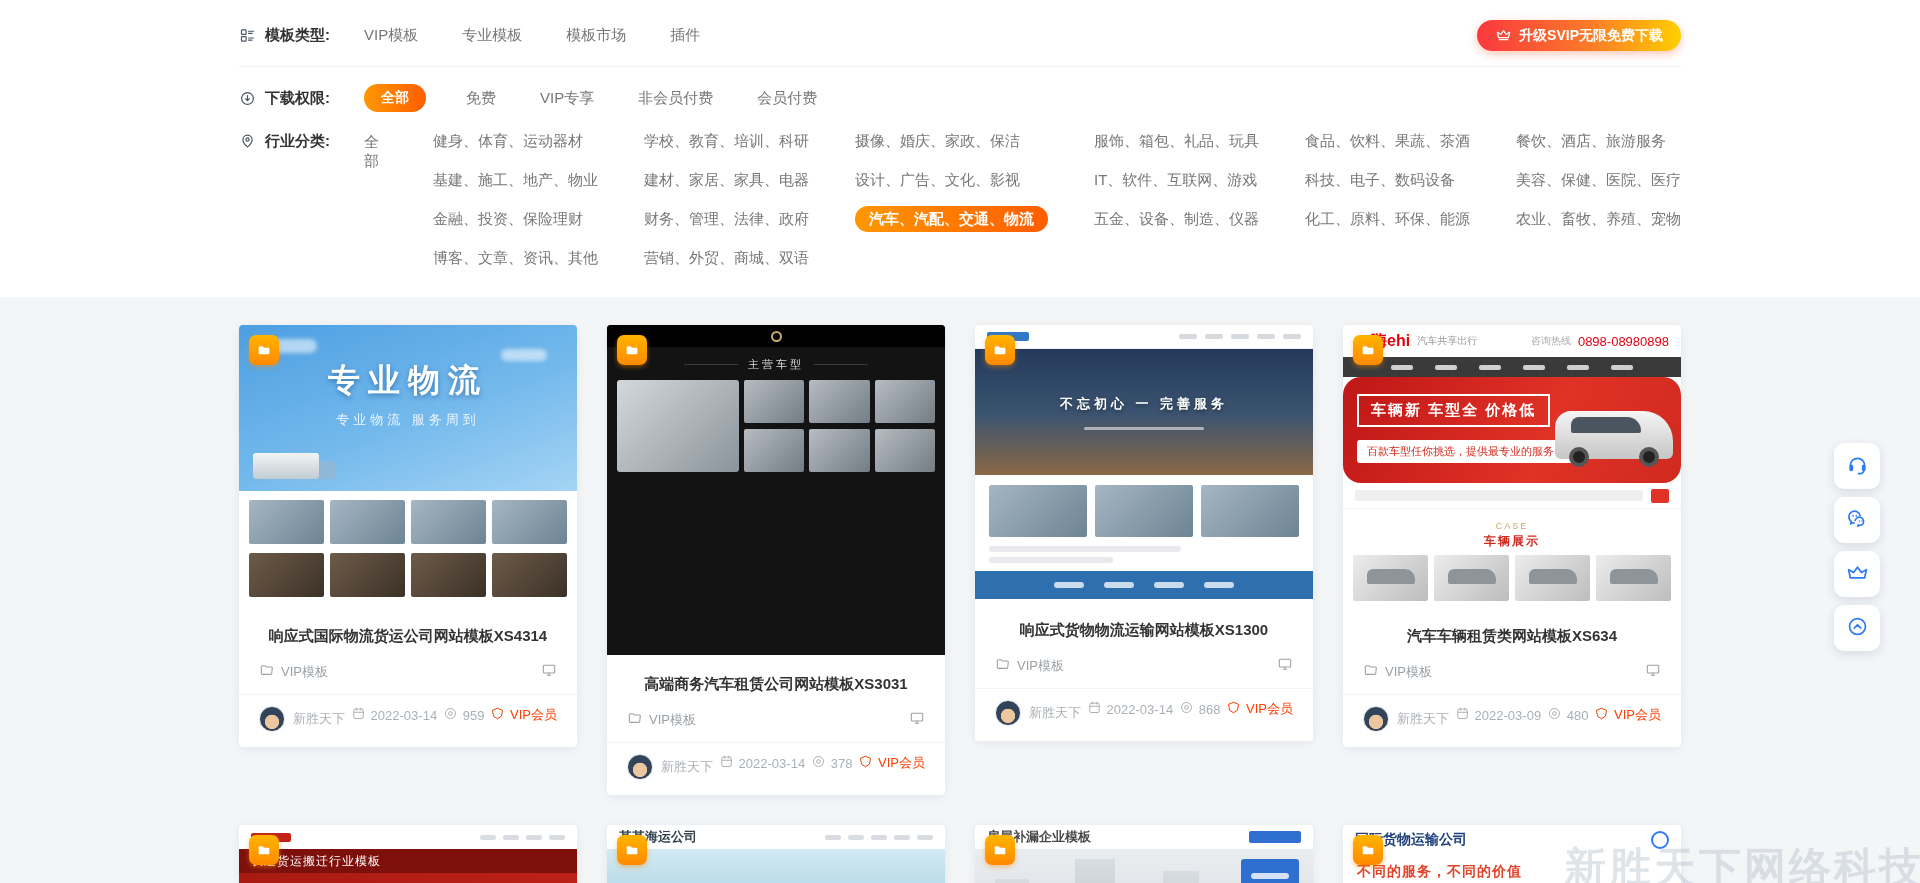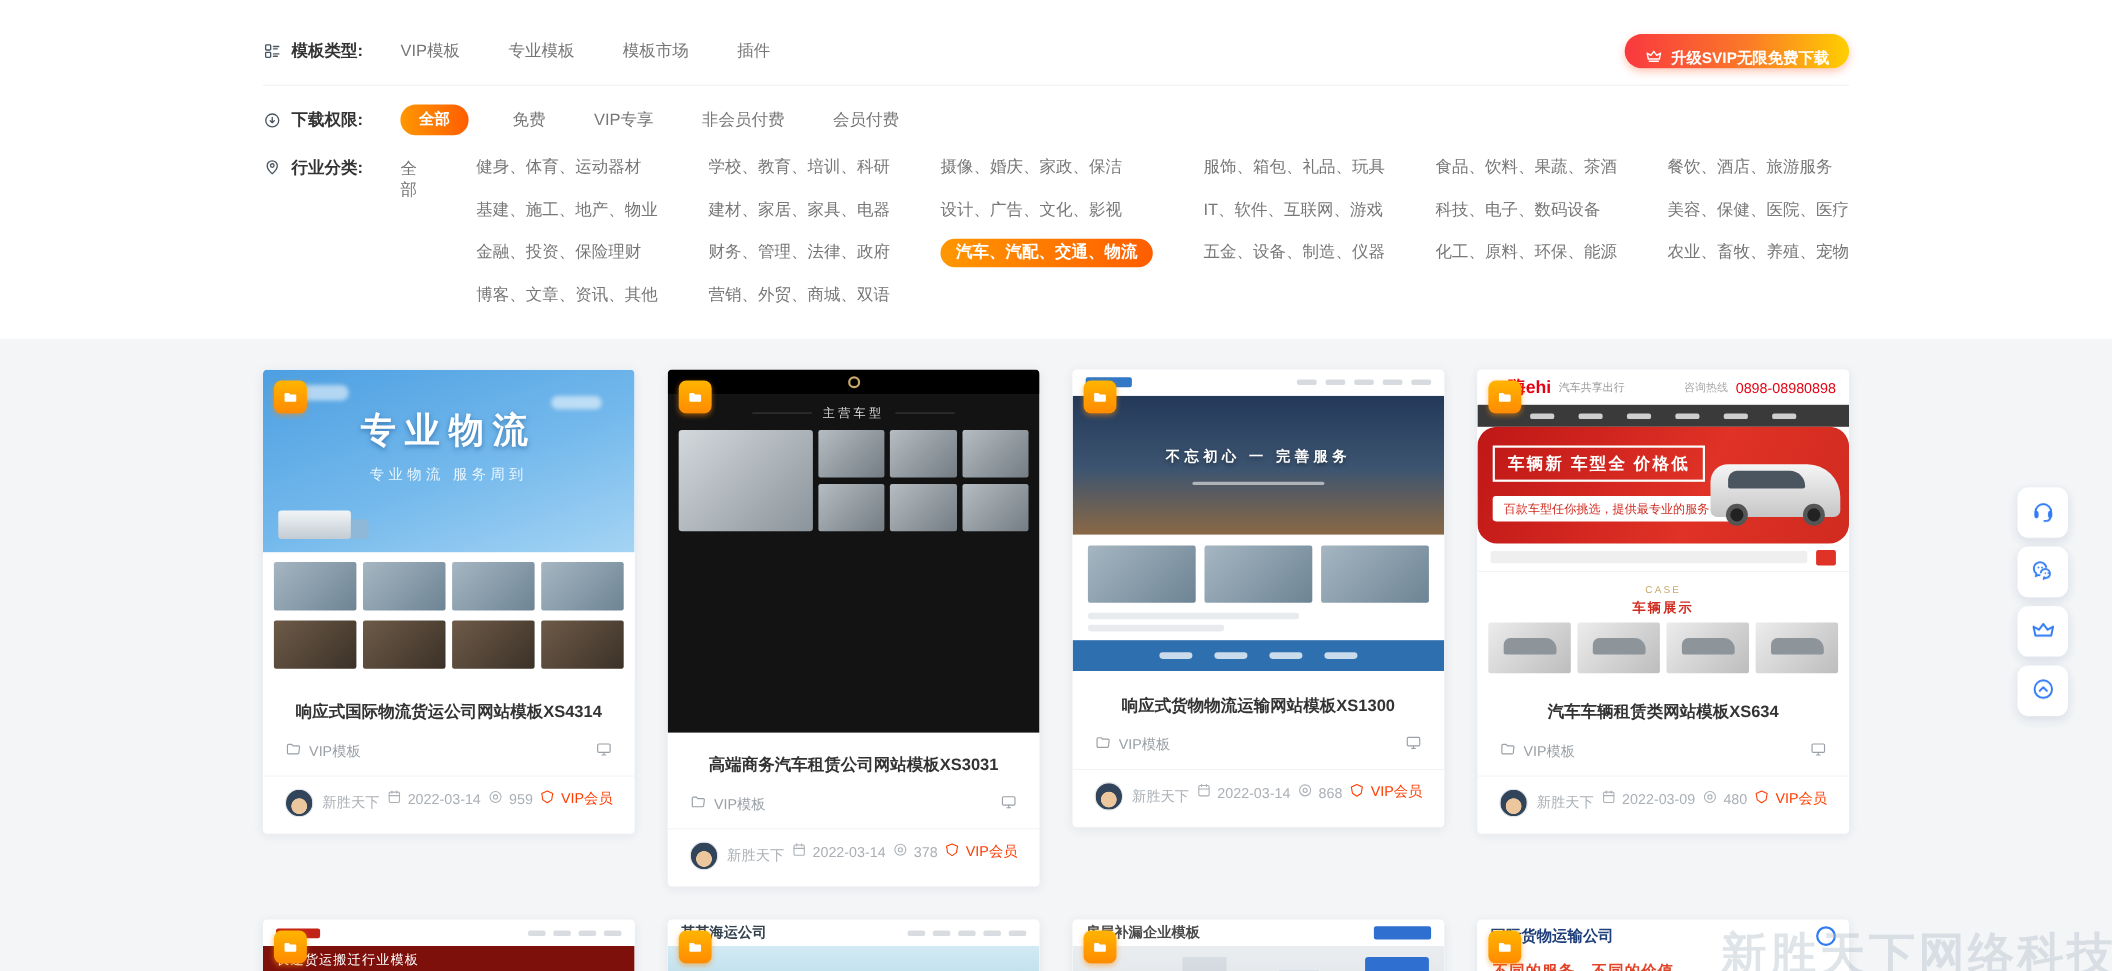--- a/index.html
+++ b/index.html
@@ -1,29 +1,29 @@
 <!DOCTYPE html>
 <html><head>
 <meta charset="utf-8">
 <style>
   * { margin:0; padding:0; box-sizing:border-box; }
   html,body { width:1920px; height:883px; overflow:hidden; }
   body { font-family:"Liberation Sans","DejaVu Sans",sans-serif; background:#f3f5f7; color:#333; position:relative; }
   .container { width:1442px; margin:0 auto; }
 
   
-  .filter-panel { background:#fff; padding:31px 0 26px; }
+  .filter-panel { background:#fff; padding:20px 0 26px; }
   .frow { display:flex; align-items:center; }
   .ficon { width:17px; height:17px; color:#4a5560; margin-right:9px; flex:none; }
   .ficon svg { width:100%; height:100%; }
   .flabel { font-size:15px; font-weight:bold; color:#333; margin-right:34px; white-space:nowrap; }
   .flink { font-size:15px; color:#777; margin-right:44px; cursor:pointer; white-space:nowrap; }
   .divider { border:none; border-top:1px solid #f0f1f3; margin:15px 0 17px; }
 
-  .svip-btn { margin-left:auto; display:flex; align-items:flex-end; gap:7px; height:31px; padding:0 18px;
+  .svip-btn { margin-left:auto; display:flex; align-items:center; gap:7px; height:31px; padding:0 18px;
     border:none; border-radius:16px; cursor:pointer; color:#fff; font-size:14px; font-weight:bold;
     background:linear-gradient(90deg,#f9383f 0%,#fb7a28 55%,#ffcf00 100%);
     box-shadow:0 3px 8px rgba(250,90,40,.35); }
   .svip-btn svg { width:17px; height:17px; }
 
   .pill { display:inline-block; padding:5px 17px; border-radius:15px; color:#fff; font-size:14px; font-weight:bold;
     background:linear-gradient(90deg,#ff9700,#ff5d00); margin-right:40px; cursor:pointer; }
 
   .cat-row { align-items:flex-start; margin-top:2px; }
   .cat-all { font-size:15px; color:#777; margin-right:46px; padding-top:5px; cursor:pointer; }

